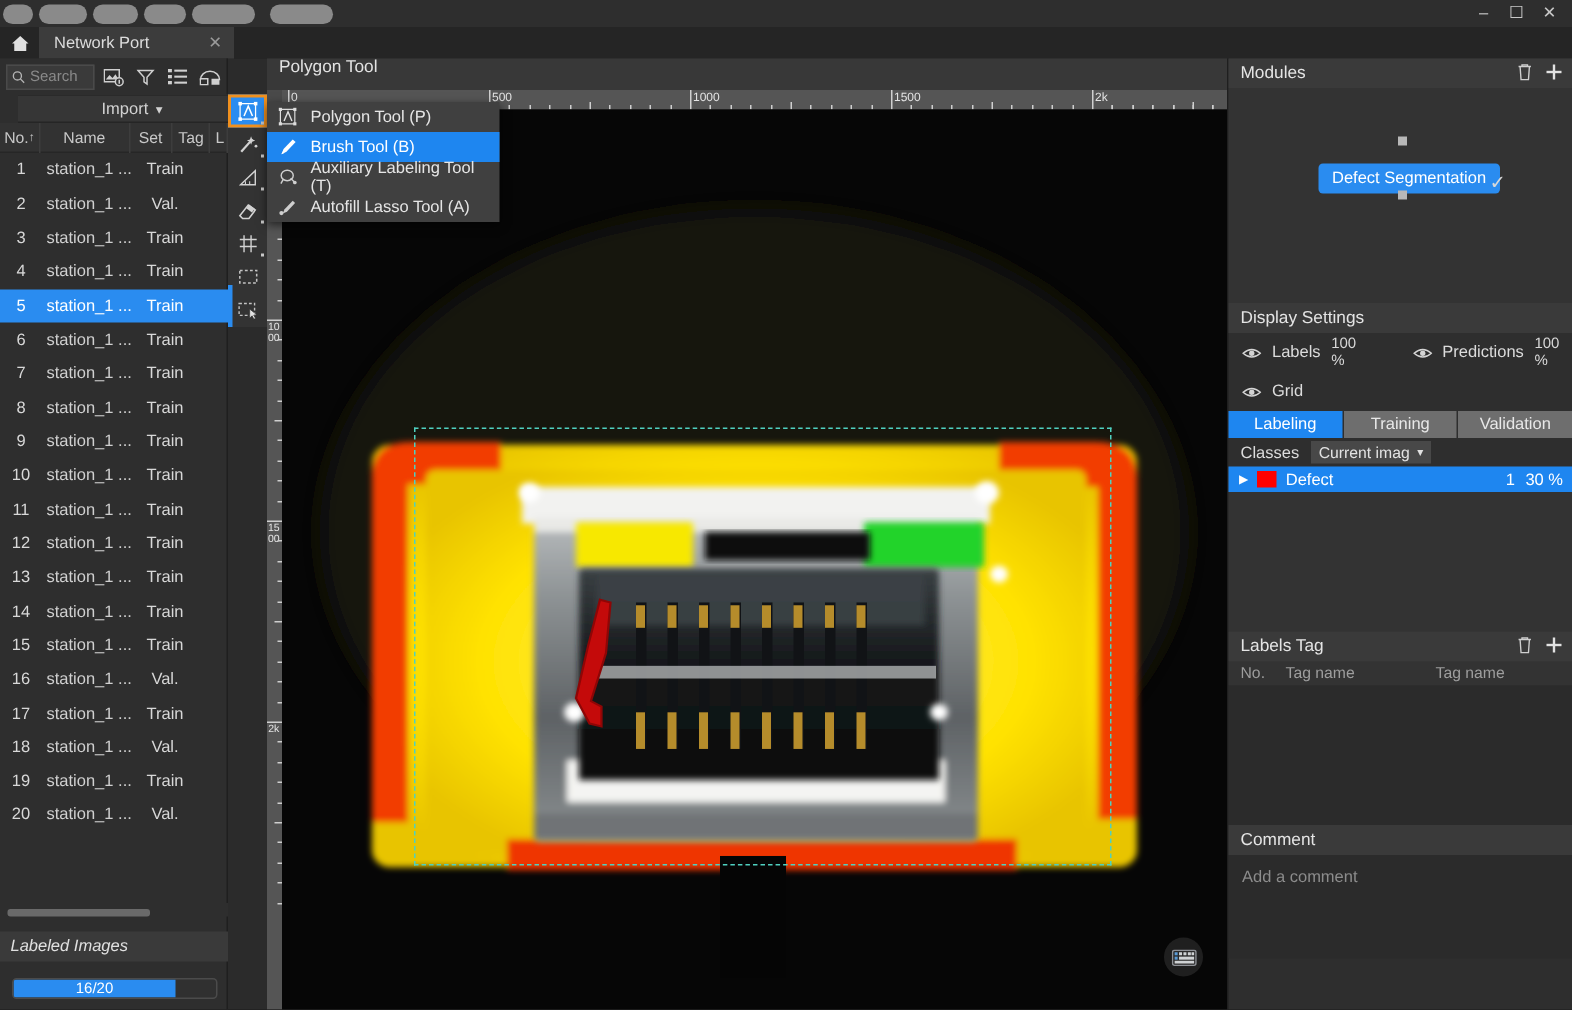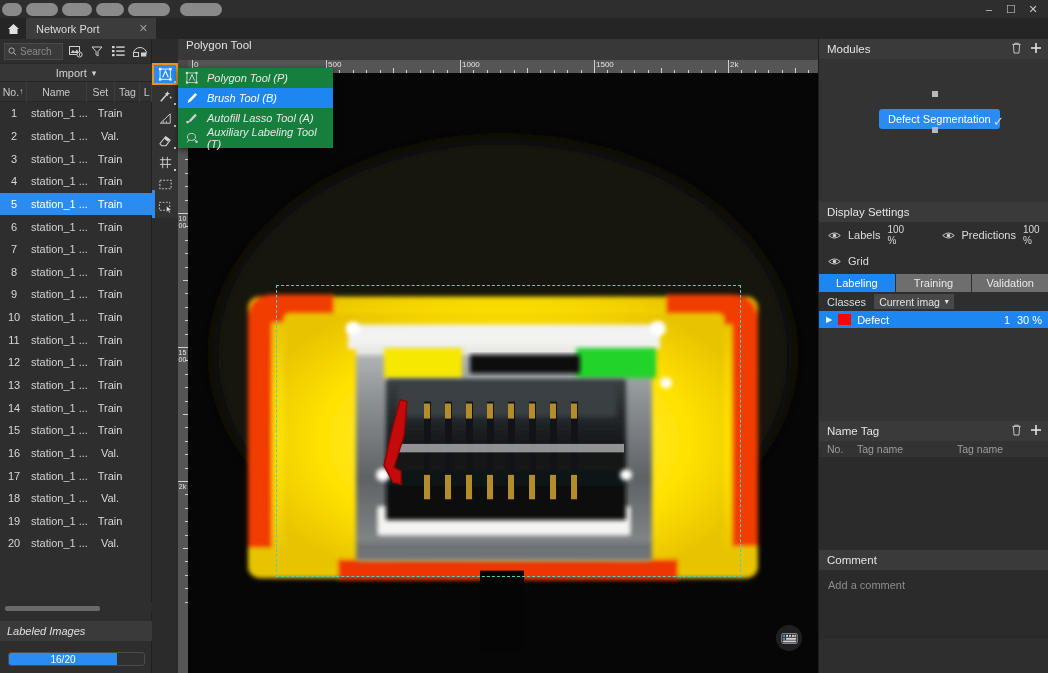--- a/index.html
+++ b/index.html
@@ -24,21 +24,21 @@
   .tab{position:absolute;left:26px;top:0;width:130px;height:21px;background:#3c3c3c;display:flex;align-items:center;padding-left:10px;color:#dcdcdc;font-size:11px;}
   .tab .tabclose{position:absolute;right:8px;top:4px;color:#9a9a9a;font-size:11px;}
   .tabstrip-rest{position:absolute;left:156px;top:0;right:0;height:21px;background:#252525;}
 
   
   .leftpanel{position:absolute;left:0;top:39px;width:152px;bottom:0;background:#2e2e2e;border-right:1px solid #1f1f1f;}
   .searchrow{position:absolute;left:0;top:0;width:152px;height:24px;display:flex;align-items:center;padding:0 4px;gap:5px;}
   .searchbox{width:62px;height:17px;background:#3a3a3a;border:1px solid #4a4a4a;display:flex;align-items:center;padding-left:3px;gap:3px;}
   .searchbox span.ph{color:#8a8a8a;font-size:10px;}
   .ticon{width:17px;height:17px;display:flex;align-items:center;justify-content:center;}
-  .importrow{position:absolute;left:0;top:24px;width:152px;height:19px;background:#363636;border-top:1px solid #2a2a2a;border-bottom:1px solid #252525;display:flex;align-items:center;justify-content:center;gap:5px;color:#d2d2d2;font-size:11px;}
+  .importrow{position:absolute;left:12px;top:24px;width:152px;height:19px;background:#363636;border-top:1px solid #2a2a2a;border-bottom:1px solid #252525;display:flex;align-items:center;justify-content:center;gap:5px;color:#d2d2d2;font-size:11px;}
   .thead{position:absolute;left:0;top:43px;width:152px;height:20px;background:#323232;display:flex;align-items:center;color:#c8c8c8;font-size:10.5px;border-bottom:1px solid #262626;}
   .thead .c{display:flex;align-items:center;justify-content:center;height:20px;border-right:1px solid #3d3d3d;}
   .c-no{width:28px;}.c-name{width:62px;}.c-set{width:30px;}.c-tag{width:26px;}.c-l{width:12px;justify-content:flex-start;padding-left:2px;}
   .rows{position:absolute;left:0;top:63px;width:152px;height:548px;overflow:hidden;}
   .row{height:22.65px;display:flex;align-items:center;font-size:11px;color:#d8d8d8;}
   .row.sel{background:#2a8cf0;color:#fff;}
   .row .n{width:28px;text-align:center;}
   .row .nm{width:62px;text-align:left;padding-left:3px;color:#d0d0d0;}
   .row.sel .nm{color:#fff;}
   .row .st{width:40px;text-align:center;}
@@ -49,21 +49,21 @@
   .progfill{height:100%;background:#2a8cf0;display:flex;align-items:center;justify-content:center;color:#fff;font-size:10px;}
 
   
   .toolrail{position:absolute;left:152px;top:63px;width:26px;height:155px;background:#333;}
   .tool{width:26px;height:22px;display:flex;align-items:center;justify-content:center;position:relative;}
   .tool.active{outline:2px solid #f0901e;outline-offset:-2px;background:#2a8cf0;}
   .tool .dot{position:absolute;right:2px;bottom:2px;width:2px;height:2px;background:#c9c9c9;}
   .railblue{position:absolute;left:152px;top:190px;width:3px;height:28px;background:#2a8cf0;}
 
   
-  .flyout{position:absolute;left:178px;top:68px;width:155px;background:#15803d;box-shadow:0 2px 6px rgba(0,0,0,.6);z-index:40;font-style:italic;}
+  .flyout{position:absolute;left:178px;top:68px;width:155px;background:#404040;box-shadow:0 2px 6px rgba(0,0,0,.6);z-index:40;}
   .fitem{height:20px;display:flex;align-items:center;gap:7px;padding-left:6px;color:#e6e6e6;font-size:11px;}
   .fitem.hl{background:#1e86f0;color:#fff;}
   .fico{width:16px;height:16px;display:flex;align-items:center;justify-content:center;flex:0 0 16px;}
 
   
   .center{position:absolute;left:178px;top:39px;right:230px;bottom:0;background:#2b2b2b;}
   .ctitle{position:absolute;left:0;top:0;right:0;height:33px;background:#383838;display:flex;align-items:flex-start;padding-left:8px;color:#e2e2e2;font-size:11.5px;}
   .rul-h{position:absolute;left:10px;top:21px;right:0;height:13px;background:#555;overflow:hidden;}
   .rul-v{position:absolute;left:0;top:34px;width:10px;bottom:0;background:#555;overflow:hidden;}
   .rul-corner{position:absolute;left:0;top:21px;width:10px;height:13px;background:#4a4a4a;}
@@ -650,36 +650,36 @@
           <svg width="14" height="14" viewBox="0 0 16 16">
             <path d="M3 13.5 L4.6 9.6 L11.6 2.2 L13.8 4.2 L6.8 11.6 Z" fill="#ffffff"></path>
             <path d="M3 13.5 L5.2 12.6 L4.6 10.4 Z" fill="#ffffff"></path>
           </svg>
         </span>
         <span>Brush Tool (B)</span>
       </div>
       <div class="fitem">
         <span class="fico">
           <svg width="14" height="14" viewBox="0 0 16 16">
-            <path d="M4 13 L5.4 9.8 L11.6 3.2 L13.4 5 L7.2 11.6 Z" fill="#cfcfcf"></path>
-            <circle cx="3" cy="12.6" r="1.6" fill="#cfcfcf"></circle>
-          </svg>
-        </span>
-        <span>Autofill Lasso Tool (A)</span>
-      </div>
-      <div class="fitem">
-        <span class="fico">
-          <svg width="14" height="14" viewBox="0 0 16 16">
             <ellipse cx="7.4" cy="6.8" rx="4.6" ry="4" fill="none" stroke="#cfcfcf" stroke-width="1.1"></ellipse>
             <path d="M4.4 9.8 L2.6 13" stroke="#cfcfcf" stroke-width="1.1" fill="none"></path>
             <path d="M10 9 L13.6 12.6" stroke="#cfcfcf" stroke-width="1.1" fill="none"></path>
             <circle cx="13.2" cy="12.2" r="1.4" fill="#cfcfcf"></circle>
           </svg>
         </span>
         <span>Auxiliary Labeling Tool (T)</span>
+      </div>
+      <div class="fitem">
+        <span class="fico">
+          <svg width="14" height="14" viewBox="0 0 16 16">
+            <path d="M4 13 L5.4 9.8 L11.6 3.2 L13.4 5 L7.2 11.6 Z" fill="#cfcfcf"></path>
+            <circle cx="3" cy="12.6" r="1.6" fill="#cfcfcf"></circle>
+          </svg>
+        </span>
+        <span>Autofill Lasso Tool (A)</span>
       </div>
     </div>
 
   <div class="right">
 
     <div class="secthdr">
       <span>Modules</span>
       <div class="acts">
         <span>
           <svg width="11" height="12" viewBox="0 0 12 13">
@@ -762,21 +762,21 @@
         <div class="classrow">
           <span style="font-size:8px;">▶</span>
           <span class="swatch" style="background: rgb(255, 0, 0);"></span>
           <span>Defect</span>
           <span class="cnt">1</span>
           <span class="pctv">30 %</span>
         </div>
       </div>
 
     <div class="secthdr">
-      <span>Name Tag</span>
+      <span>Labels Tag</span>
       <div class="acts">
         <span>
           <svg width="11" height="12" viewBox="0 0 12 13">
             <path d="M1.5 2.5 h9 M4 2.5 v-1.2 h4 v1.2 M2.6 2.5 l0.7 9.5 h5.4 l0.7 -9.5" fill="none" stroke="#cfcfcf" stroke-width="1"></path>
           </svg>
         </span>
         <span>
           <svg width="12" height="12" viewBox="0 0 12 12">
             <line x1="6" y1="1" x2="6" y2="11" stroke="#e2e2e2" stroke-width="1.6"></line>
             <line x1="1" y1="6" x2="11" y2="6" stroke="#e2e2e2" stroke-width="1.6"></line>

